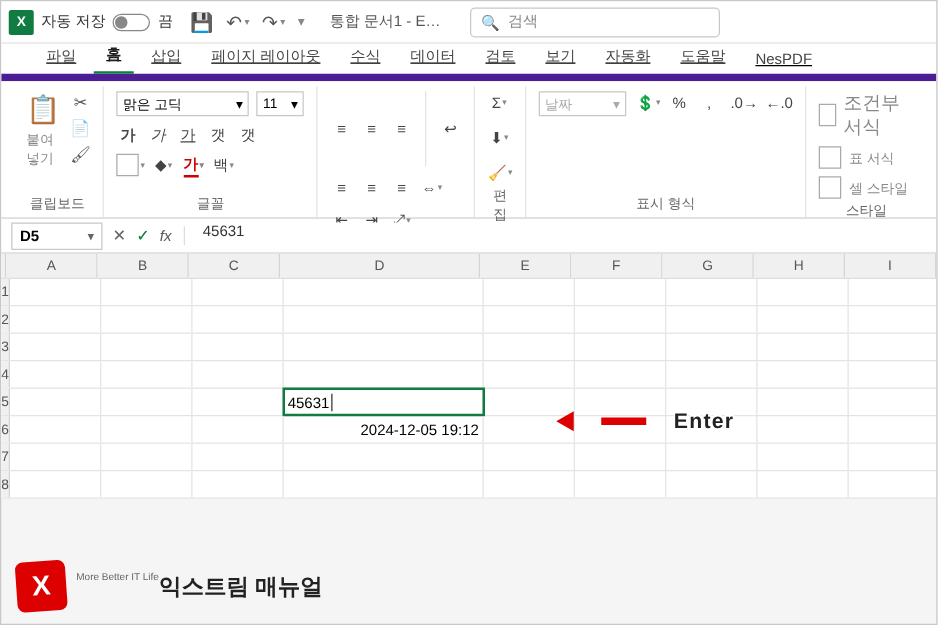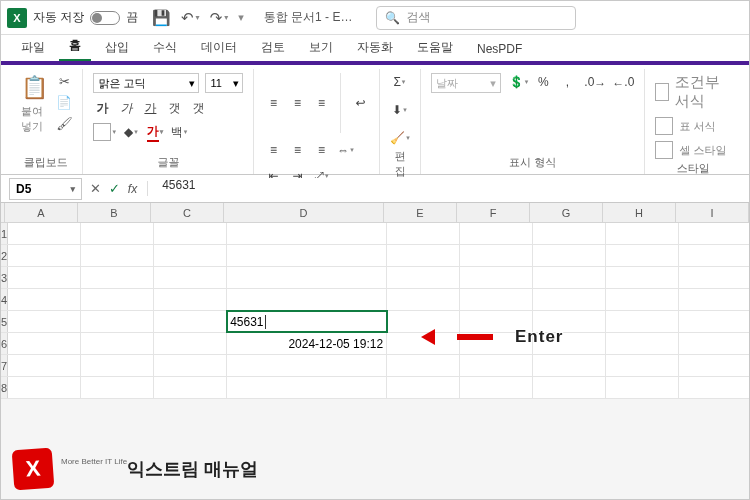--- a/index.html
+++ b/index.html
@@ -7,21 +7,21 @@
 .titlebar{height:34px;background:#fff;display:flex;align-items:center;border-bottom:1px solid #ddd;padding:0 6px;gap:6px;}
 .xl-icon{width:20px;height:20px;background:#107c41;color:#fff;display:flex;align-items:center;justify-content:center;font-size:11px;font-weight:bold;border-radius:2px;}
 .autosave{display:flex;align-items:center;gap:6px;font-size:12px;color:#333;}
 .toggle{width:30px;height:14px;border:1px solid #888;border-radius:8px;position:relative;display:inline-block;}
 .toggle::after{content:"";position:absolute;left:1px;top:1px;width:10px;height:10px;background:#888;border-radius:50%;}
 .qat{display:flex;align-items:center;gap:10px;margin-left:8px;}
 .qat-btn{color:#555;font-size:15px;cursor:pointer;display:flex;align-items:center;gap:2px;}
 .qat-btn .dd{font-size:8px;color:#888;}
 .docname{margin-left:14px;font-size:12px;color:#555;}
 .searchbox{margin-left:18px;width:200px;height:24px;border:1px solid #c8c8c8;border-radius:4px;display:flex;align-items:center;padding:0 8px;background:#fff;color:#888;font-size:12px;gap:6px;}
-.tabstrip{height:30px;background:#fff;display:flex;align-items:flex-end;padding:0 10px;gap:4px;border-bottom:4px solid #4c1d95;}
+.tabstrip{height:30px;background:#fff;display:flex;align-items:flex-end;padding:0 26px;gap:4px;border-bottom:6px solid #4c1d95;text-decoration:underline;}
 .tab{padding:5px 10px;font-size:12px;color:#444;cursor:pointer;}
 .tab.active{border-bottom:2px solid #107c41;font-weight:bold;color:#222;}
 .ribbon{height:110px;background:#fff;border-bottom:1px solid #c8c8c8;display:flex;padding:4px 8px 0 8px;}
 .group{border-right:1px solid #e3e3e3;padding:4px 10px 2px 10px;display:flex;flex-direction:column;justify-content:space-between;}
 .group-label{font-size:11px;color:#666;text-align:center;padding:2px 0;}
 .grp-body{display:flex;gap:6px;align-items:flex-start;flex:1;}
 .bigbtn{display:flex;flex-direction:column;align-items:center;gap:3px;color:#888;font-size:11px;padding:2px;}
 .vstack{display:flex;flex-direction:column;gap:5px;}
 .icon{width:16px;height:16px;display:inline-flex;align-items:center;justify-content:center;font-size:13px;color:#555;}
 .combo{border:1px solid #c8c8c8;height:20px;font-size:11px;display:flex;align-items:center;padding:0 4px;background:#fff;justify-content:space-between;gap:4px;}
@@ -44,21 +44,21 @@
 .ch{flex:0 0 73px;border-right:1px solid #d4d4d4;background:#f0f0f0;font-size:11px;color:#555;display:flex;align-items:center;justify-content:center;}
 .ch.wide{flex:0 0 160px;}
 .rows{}
 .row{display:flex;height:22px;border-bottom:1px solid #e4e4e4;}
 .rh{width:30px;border-right:1px solid #d4d4d4;background:#f0f0f0;font-size:11px;color:#555;display:flex;align-items:center;justify-content:center;}
 .cell{flex:0 0 73px;border-right:1px solid #e4e4e4;font-size:12px;display:flex;align-items:center;padding:0 3px;}
 .cell.wide{flex:0 0 160px;}
 .cell.editing{outline:2px solid #107c41;outline-offset:-1px;justify-content:flex-start;}
 .cell.editing span{border-right:1px solid #333;padding-right:1px;}
 .cell.right{justify-content:flex-end;}
-.annot{position:absolute;left:420px;top:326px;display:flex;align-items:center;gap:22px;pointer-events:none;}
+.annot{position:absolute;left:444px;top:326px;display:flex;align-items:center;gap:22px;pointer-events:none;}
 .arrow{width:0;height:0;border-top:8px solid transparent;border-bottom:8px solid transparent;border-right:14px solid #d00;}
 .arrow-line{width:36px;height:6px;background:#d00;}
 .annot-text{font-size:17px;font-weight:bold;color:#222;text-shadow:1px 1px 0 #fff,-1px -1px 0 #fff,1px -1px 0 #fff,-1px 1px 0 #fff;letter-spacing:1px;}
 .logo{position:absolute;left:12px;bottom:10px;display:flex;align-items:center;gap:8px;}
 .logo-badge{width:40px;height:40px;background:#d00;border-radius:6px;display:flex;align-items:center;justify-content:center;color:#fff;font-size:22px;font-weight:bold;transform:rotate(-4deg);}
 .logo-text{display:flex;}
 .logo-text .sm{font-size:8px;color:#666;}
 .logo-text .lg{font-size:18px;font-weight:bold;color:#222;}
 .sq{width:18px;height:18px;border:1px solid #aaa;display:inline-block;}
 </style>
@@ -82,20 +82,21 @@
   <div class="searchbox">
     <span>🔍</span>
     <span>검색</span>
   </div>
 </div>
 
 <div class="tabstrip">
   <div class="tab">파일</div>
   <div class="tab active">홈</div>
   <div class="tab">삽입</div>
+  <div class="tab">페이지 레이아웃</div>
   <div class="tab">수식</div>
   <div class="tab">데이터</div>
   <div class="tab">검토</div>
   <div class="tab">보기</div>
   <div class="tab">자동화</div>
   <div class="tab">도움말</div>
   <div class="tab">NesPDF</div>
 </div>
 
 <div class="ribbon">

